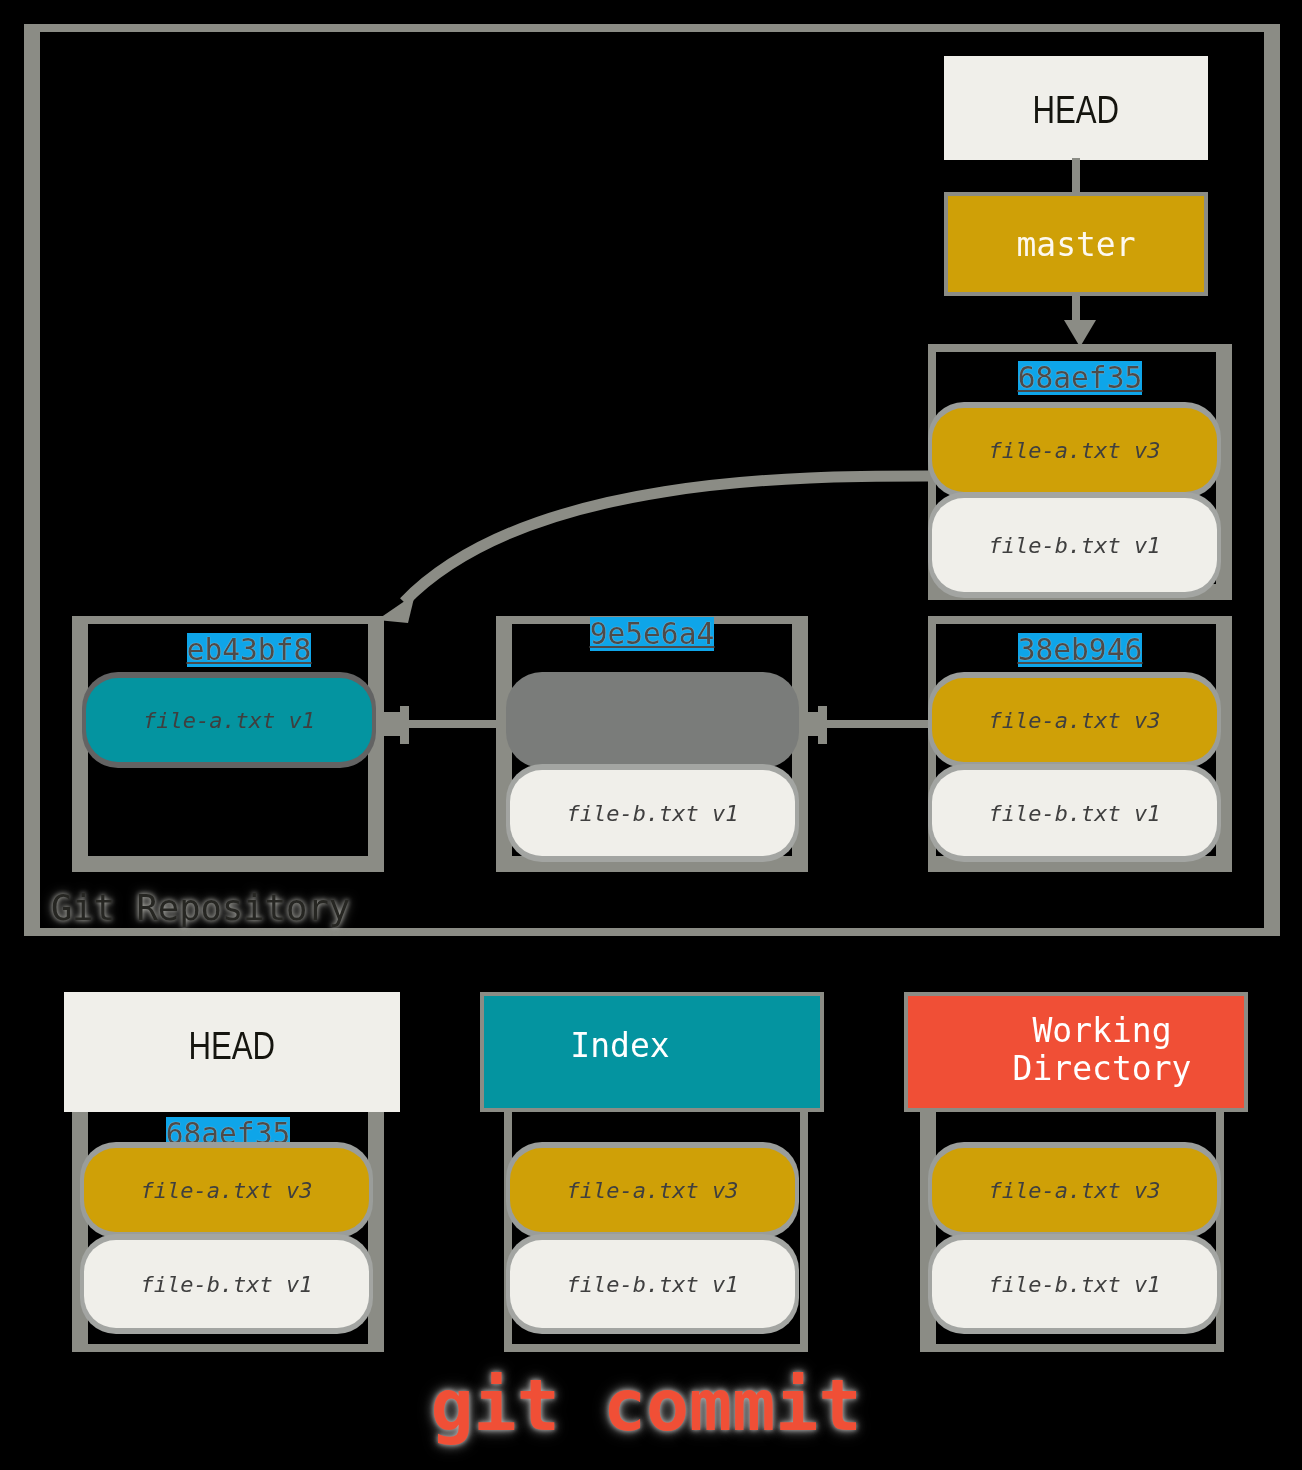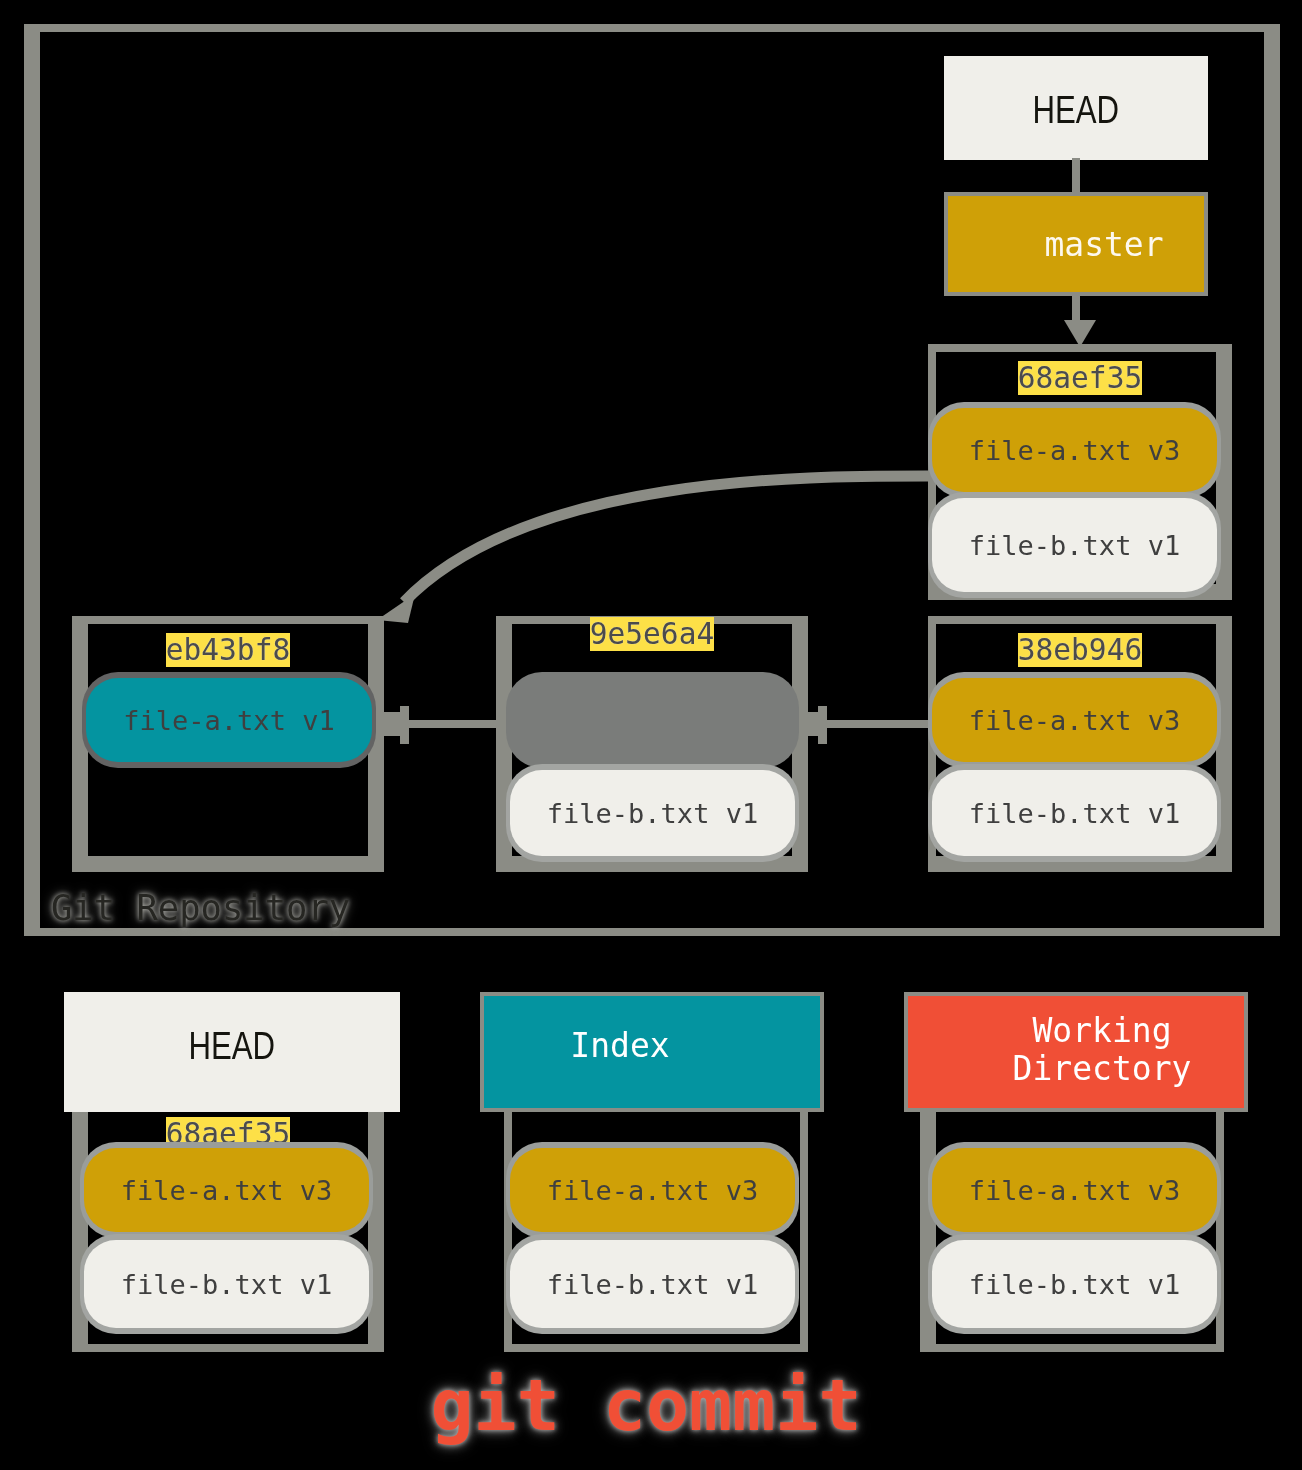--- a/index.html
+++ b/index.html
@@ -8,26 +8,26 @@
 
   .frame{position:absolute;box-sizing:border-box;border-style:solid;border-color:#8b8c85;background:transparent;}
   .fill{position:absolute;box-sizing:border-box;}
   .halo{position:absolute;box-sizing:border-box;border-radius:36px;}
   .pill{position:absolute;box-sizing:border-box;border-radius:32px;display:flex;align-items:center;justify-content:center;}
   .ctr{position:absolute;display:flex;align-items:center;justify-content:center;text-align:right;}
   .txt{white-space:pre;}
   .mono{font-family:"DejaVu Sans Mono", monospace;}
   .sans{font-family:"Liberation Sans", sans-serif;}
 
-  .filetxt{font-size:27px;color:#3f3f3f;}
+  .filetxt{font-size:22px;color:#3f3f3f;font-style:italic;}
   .hashtxt{font-size:29.5px;color:#4b4b4b;}
-  .hashtxt > span{background:#fde047;text-shadow:0 0 1px #dcdcdc;}
+  .hashtxt > span{background:#0ea5e9;text-shadow:0 0 1px #dcdcdc;text-decoration:underline;}
   .headbig{font-size:38px;color:#15150f;}
   .headbig > span{display:inline-block;transform:scaleX(0.82);transform-origin:center;}
-  .branchtxt{font-size:33px;color:#fdf8ee;padding-left:28px;}
+  .branchtxt{font-size:33px;color:#fdf8ee;}
   .paneltxt{font-size:33px;color:#ffffff;line-height:37.8px;}
   .repolabel{font-size:35.5px;color:#262622;text-shadow:0 0 5px #c6c6c0,0 0 11px #8d8d88;}
   .titletxt{font-size:71.6px;font-weight:bold;color:#f04f36;text-shadow:0 0 5px rgba(185,185,185,0.95),0 0 11px rgba(155,155,155,0.85),0 0 18px rgba(110,110,110,0.5);}
 </style>
 </head>
 <body>
 
 <div id="stage">
 
   <div class="frame" style="left:24px;top:24px;width:1256px;height:912px;border-width:8px 16px 8px 16px;"></div>
@@ -58,21 +58,21 @@
   <div class="pill" style="left:932px;top:498px;width:285px;height:94px;background:#f0efea;">
       <span class="mono filetxt txt">file-b.txt v1</span>
     </div>
 
   <svg style="position:absolute;left:0px;top:0px;" width="1302" height="1470" viewBox="0 0 1302 1470">
       <path d="M929 476 C 807 476, 527 475, 404 602" stroke="#8b8c85" stroke-width="11" fill="none" stroke-linecap="butt"></path>
       <path d="M377 620 L415 594 L408 623 Z" fill="#8b8c85"></path>
     </svg>
 
   <div class="frame" style="left:72px;top:616px;width:312px;height:256px;border-width:8px 16px 16px 16px;"></div>
-  <div class="ctr mono hashtxt" style="left:72px;top:630px;width:312px;height:40px;">
+  <div class="ctr mono hashtxt" style="left:72px;top:630px;width:312px;height:40px;padding-left:21px;">
       <span class="txt">eb43bf8</span>
     </div>
   <div class="halo" style="left:82px;top:672px;width:294px;height:96px;background:#636363;"></div>
   <div class="pill" style="left:86px;top:678px;width:286px;height:84px;background:#0494a0;">
       <span class="mono filetxt txt">file-a.txt v1</span>
     </div>
 
   <div class="frame" style="left:496px;top:616px;width:312px;height:256px;border-width:8px 16px 16px 16px;"></div>
   <div class="ctr mono hashtxt" style="left:496px;top:614px;width:312px;height:40px;">
       <span class="txt">9e5e6a4</span>

